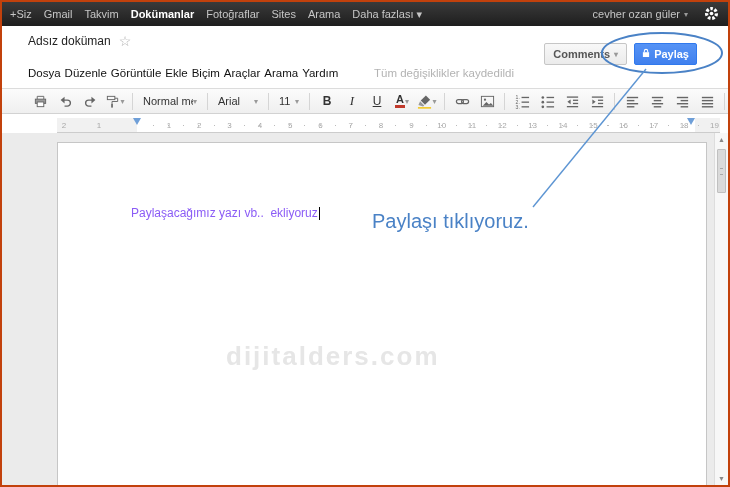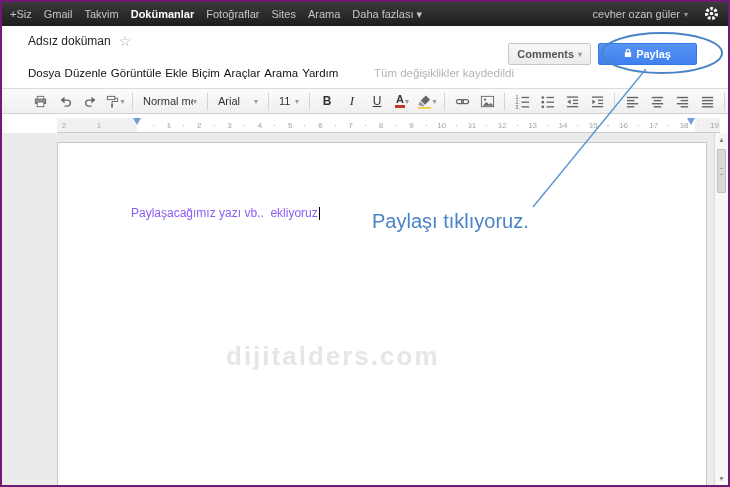--- a/index.html
+++ b/index.html
@@ -1,37 +1,37 @@
 <!DOCTYPE html>
 <html><head>
 <meta charset="utf-8">
 <style>
   html,body{margin:0;padding:0;background:#fff;}
-  .window{position:relative;width:726px;height:483px;border:2px solid #701a75;background:#fff;
+  .window{position:relative;width:726px;height:483px;border:2px solid #c2410c;background:#fff;
     overflow:hidden;font-family:"Liberation Sans",sans-serif;}
 
   
   .topbar{position:absolute;top:0;left:0;right:0;height:24px;background:linear-gradient(#3a3a3a,#1e1e1e);
     display:flex;align-items:center;justify-content:space-between;padding:0 4px 0 8px;box-sizing:border-box;}
   .tb-left{display:flex;gap:12px;align-items:center;font-size:11px;color:#c6c6c6;white-space:nowrap;}
   .tb-item{cursor:pointer;}
   .tb-item.active{color:#fff;font-weight:bold;}
   .tb-right{display:flex;align-items:center;gap:10px;font-size:11px;color:#c6c6c6;}
   .tb-user{cursor:pointer;display:flex;gap:4px;align-items:center;}
   .tb-gear{width:26px;height:24px;display:flex;align-items:center;justify-content:center;cursor:pointer;}
   .caret{font-size:8px;color:#999;}
 
   
   .titlerow{position:absolute;top:31px;left:26px;display:flex;align-items:center;gap:8px;}
   .doc-title{font-size:12px;color:#222;cursor:text;}
   .star{font-size:14px;color:#b0b0b0;cursor:pointer;}
   .header-buttons{position:absolute;top:41px;right:31px;display:flex;gap:7px;}
   .btn{height:22px;font-size:11px;font-weight:bold;border-radius:2px;display:flex;align-items:center;gap:4px;cursor:pointer;box-sizing:border-box;}
   .btn-comments{padding:0 8px;color:#555;background:linear-gradient(#f8f8f8,#ebebeb);border:1px solid #c6c6c6;}
-  .btn-share{padding:0 25px;color:#fff;background:linear-gradient(#5693f5,#4080ee);border:1px solid #3079ed;}
+  .btn-share{padding:0 7px;color:#fff;background:linear-gradient(#5693f5,#4080ee);border:1px solid #3079ed;}
 
   
   .menubar{position:absolute;top:63px;left:26px;right:10px;height:16px;display:flex;align-items:center;font-size:11.5px;color:#111;}
   .menus{display:flex;gap:4px;align-items:center;}
   .menu-item{cursor:pointer;}
   .save-status{position:absolute;left:346px;color:#b3b3b3;font-size:11.5px;white-space:nowrap;}
 
   
   .toolbar{position:absolute;top:86px;left:0;right:0;height:26px;background:linear-gradient(#fbfbfb,#efefef);
     border-top:1px solid #dcdcdc;border-bottom:1px solid #d2d2d2;box-sizing:border-box;

